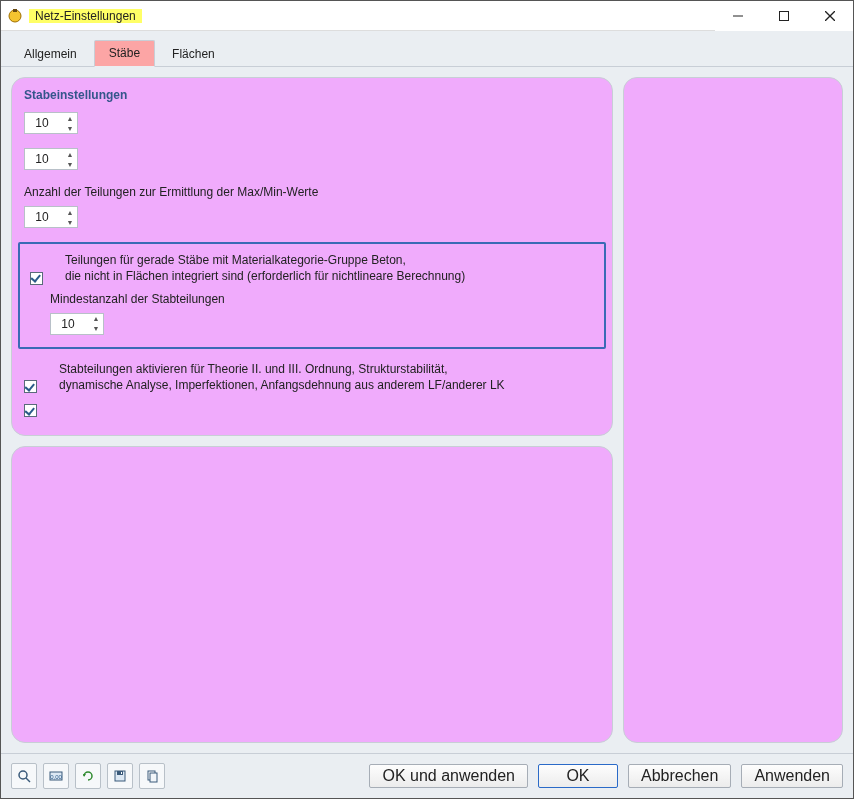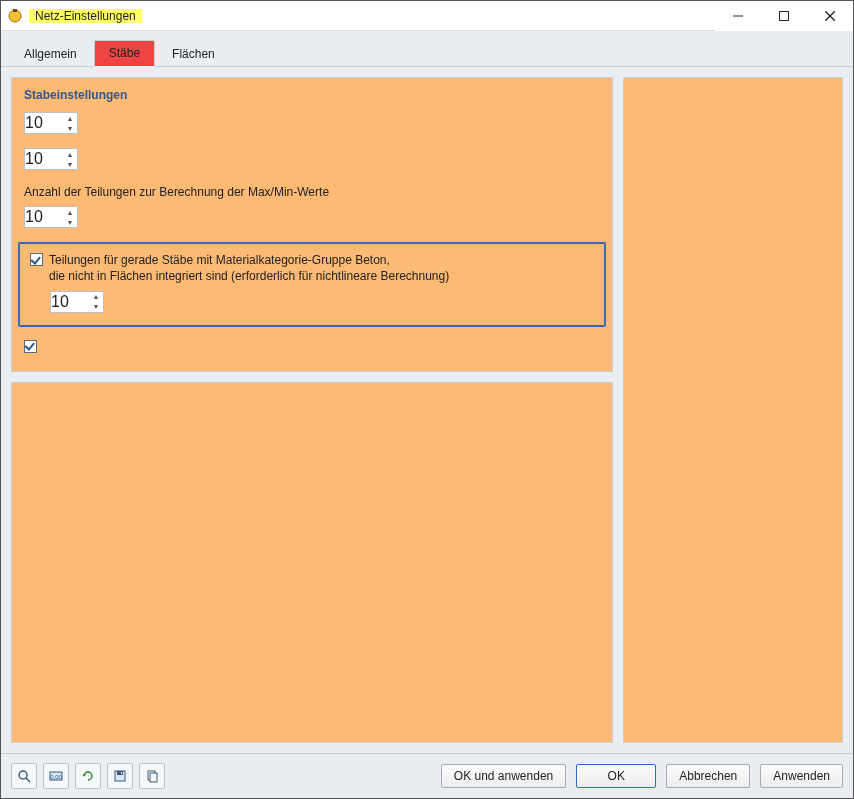--- a/index.html
+++ b/index.html
@@ -10,52 +10,52 @@
   .app-icon { width:16px; height:16px; margin-right:6px; display:flex; align-items:center; justify-content:center; }
   .title-text { font-size:12px; }
   .title-text span.hl { background:#ffff66; padding:0 6px; }
   .titlebar-controls { margin-left:auto; display:flex; }
   .tb-btn { width:46px; height:30px; display:flex; align-items:center; justify-content:center; background:#fff; }
   .tb-btn svg { pointer-events:none; }
 
   .client { flex:1; display:flex; flex-direction:column; background:#eaeef2; min-height:0; }
   .tabs { display:flex; align-items:flex-end; padding:8px 8px 0 8px; border-bottom:1px solid #c8ced6; background:#eaeef2; gap:2px; }
   .tab { padding:5px 14px 6px 14px; font-size:12px; color:#222; border:1px solid transparent; border-bottom:none; cursor:default; position:relative; top:1px; }
-  .tab.active { background:#ef4444; border:1px solid #c8ced6; border-bottom:1px solid #eaeef2; border-radius:2px 2px 0 0; }
+  .tab.active { background:#fca5a5; border:1px solid #c8ced6; border-bottom:1px solid #eaeef2; border-radius:2px 2px 0 0; }
 
   .content-area { flex:1; padding:10px; display:flex; gap:10px; min-height:0; }
   .column-left { flex:1; display:flex; flex-direction:column; gap:10px; min-height:0; }
   .column-right { width:220px; display:flex; }
-  .panel { background:#fdba74; border:1px solid #c8ced6; border-radius:0; }
+  .panel { background:#f0abfc; border:1px solid #c8ced6; border-radius:14px; }
   .panel.upper { padding:10px 12px 14px 12px; }
   .panel.lower { flex:1; }
   .panel.right { flex:1; }
 
   .section-title { color:#34568b; font-weight:600; margin-bottom:10px; }
   .field-group { margin-bottom:14px; }
   .field-label { margin-bottom:6px; line-height:1.35; }
   .spinner { display:inline-flex; align-items:center; border:1px solid #b8c0c8; background:#fff; height:22px; width:54px; }
-  .spinner .val { flex:1; text-align:left; padding-right:4px; font-size:16px; }
+  .spinner .val { flex:1; text-align:center; padding-right:4px; font-size:12px; }
   .spinner .arrows { width:14px; height:100%; display:flex; flex-direction:column; }
   .spinner .arrows div { flex:1; display:flex; align-items:center; justify-content:center; font-size:7px; color:#555; line-height:1; }
 
   .highlight-box { border:2px solid #3a6ab5; border-radius:2px; padding:8px 10px 12px 10px; margin:6px -6px 12px -6px; }
-  .check-row { display:flex; align-items:flex-start; gap:6px; margin-bottom:4px; }
+  .check-row { display:flex; align-items:flex-end; gap:22px; margin-bottom:4px; }
   .checkbox { width:13px; height:13px; border:1px solid #5a6a7a; background:#fff; display:flex; align-items:center; justify-content:center; flex-shrink:0; margin-top:1px; }
   .checkbox.checked::after { content:""; width:7px; height:4px; border-left:2px solid #2a5a8a; border-bottom:2px solid #2a5a8a; transform:rotate(-50deg) translate(0px,-1px); }
   .check-text { line-height:1.35; }
   .check-group { margin-bottom:10px; }
   .indent { margin-left:20px; margin-top:6px; }
 
   .footer { height:45px; border-top:1px solid #c8ced6; background:#eaeef2; display:flex; align-items:center; padding:0 10px; gap:8px; }
   .footer .toolbar { display:flex; gap:6px; }
   .tbicon { width:26px; height:26px; border:1px solid #b8c0c8; background:#f6f8fa; border-radius:2px; display:flex; align-items:center; justify-content:center; }
   .footer .spacer { flex:1; }
   .footer .buttons { display:flex; gap:10px; }
-  .btn { min-width:80px; height:24px; border:1px solid #a6adb6; background:linear-gradient(#fdfdfd,#ececec); display:flex; align-items:center; justify-content:center; padding:0 12px; font-size:12px; border-radius:2px; }
+  .btn { min-width:80px; height:24px; border:1px solid #a6adb6; background:linear-gradient(#fdfdfd,#ececec); display:flex; align-items:center; justify-content:center; padding:0 12px; font-size:16px; border-radius:2px; }
   .btn.primary { border:1.5px solid #2a6ac8; }
   .btn-wide { min-width:110px; }
 </style>
 </head>
 <body>
 
 <div class="window">
   <div class="titlebar">
     <div class="titlebar-left">
       <span class="app-icon">
@@ -112,49 +112,59 @@
             <div class="spinner">
               <span class="val">10</span>
               <span class="arrows">
                   <div>▲</div>
                   <div>▼</div>
                 </span>
             </div>
           </div>
 
           <div class="field-group">
-            <div class="field-label">Anzahl der Teilungen zur Berechnung der Max/Min-Werte</div>
+            <div class="field-label">Anzahl der Teilungen zur Ermittlung der Max/Min-Werte</div>
             <div class="spinner">
               <span class="val">10</span>
               <span class="arrows">
                   <div>▲</div>
                   <div>▼</div>
                 </span>
             </div>
           </div>
 
           <div class="highlight-box">
             <div class="check-row">
               <div class="checkbox checked"></div>
               <div class="check-text">
                 <span>Teilungen für gerade Stäbe mit Materialkategorie-Gruppe Beton,</span><br>
                 <span>die nicht in Flächen integriert sind (erforderlich für nichtlineare Berechnung)</span>
               </div>
             </div>
             <div class="indent">
+              <div class="field-label">Mindestanzahl der Stabteilungen</div>
               <div class="spinner">
                 <span class="val">10</span>
                 <span class="arrows">
                     <div>▲</div>
                     <div>▼</div>
                   </span>
               </div>
             </div>
           </div>
 
+          <div class="check-group">
+            <div class="check-row">
+              <div class="checkbox checked"></div>
+              <div class="check-text">
+                <span>Stabteilungen aktivieren für Theorie II. und III. Ordnung, Strukturstabilität,</span><br>
+                <span>dynamische Analyse, Imperfektionen, Anfangsdehnung aus anderem LF/anderer LK</span>
+              </div>
+            </div>
+          </div>
 
           <div class="check-group" style="margin-bottom:0">
             <div class="check-row">
               <div class="checkbox checked"></div>
             </div>
           </div>
         </div>
         <div class="panel lower"></div>
       </div>
       <div class="column-right">

